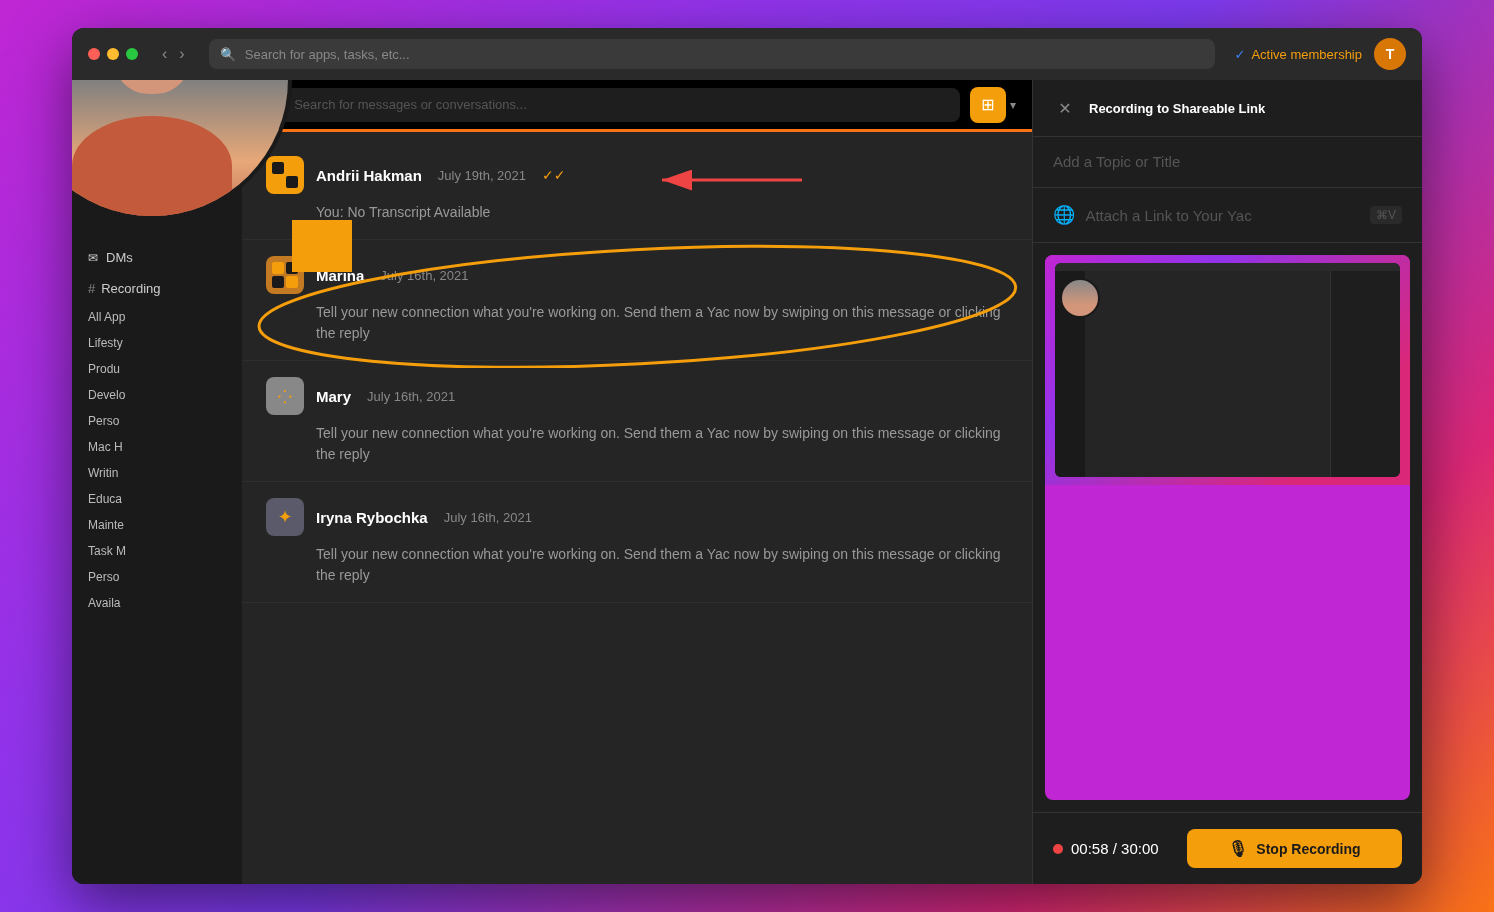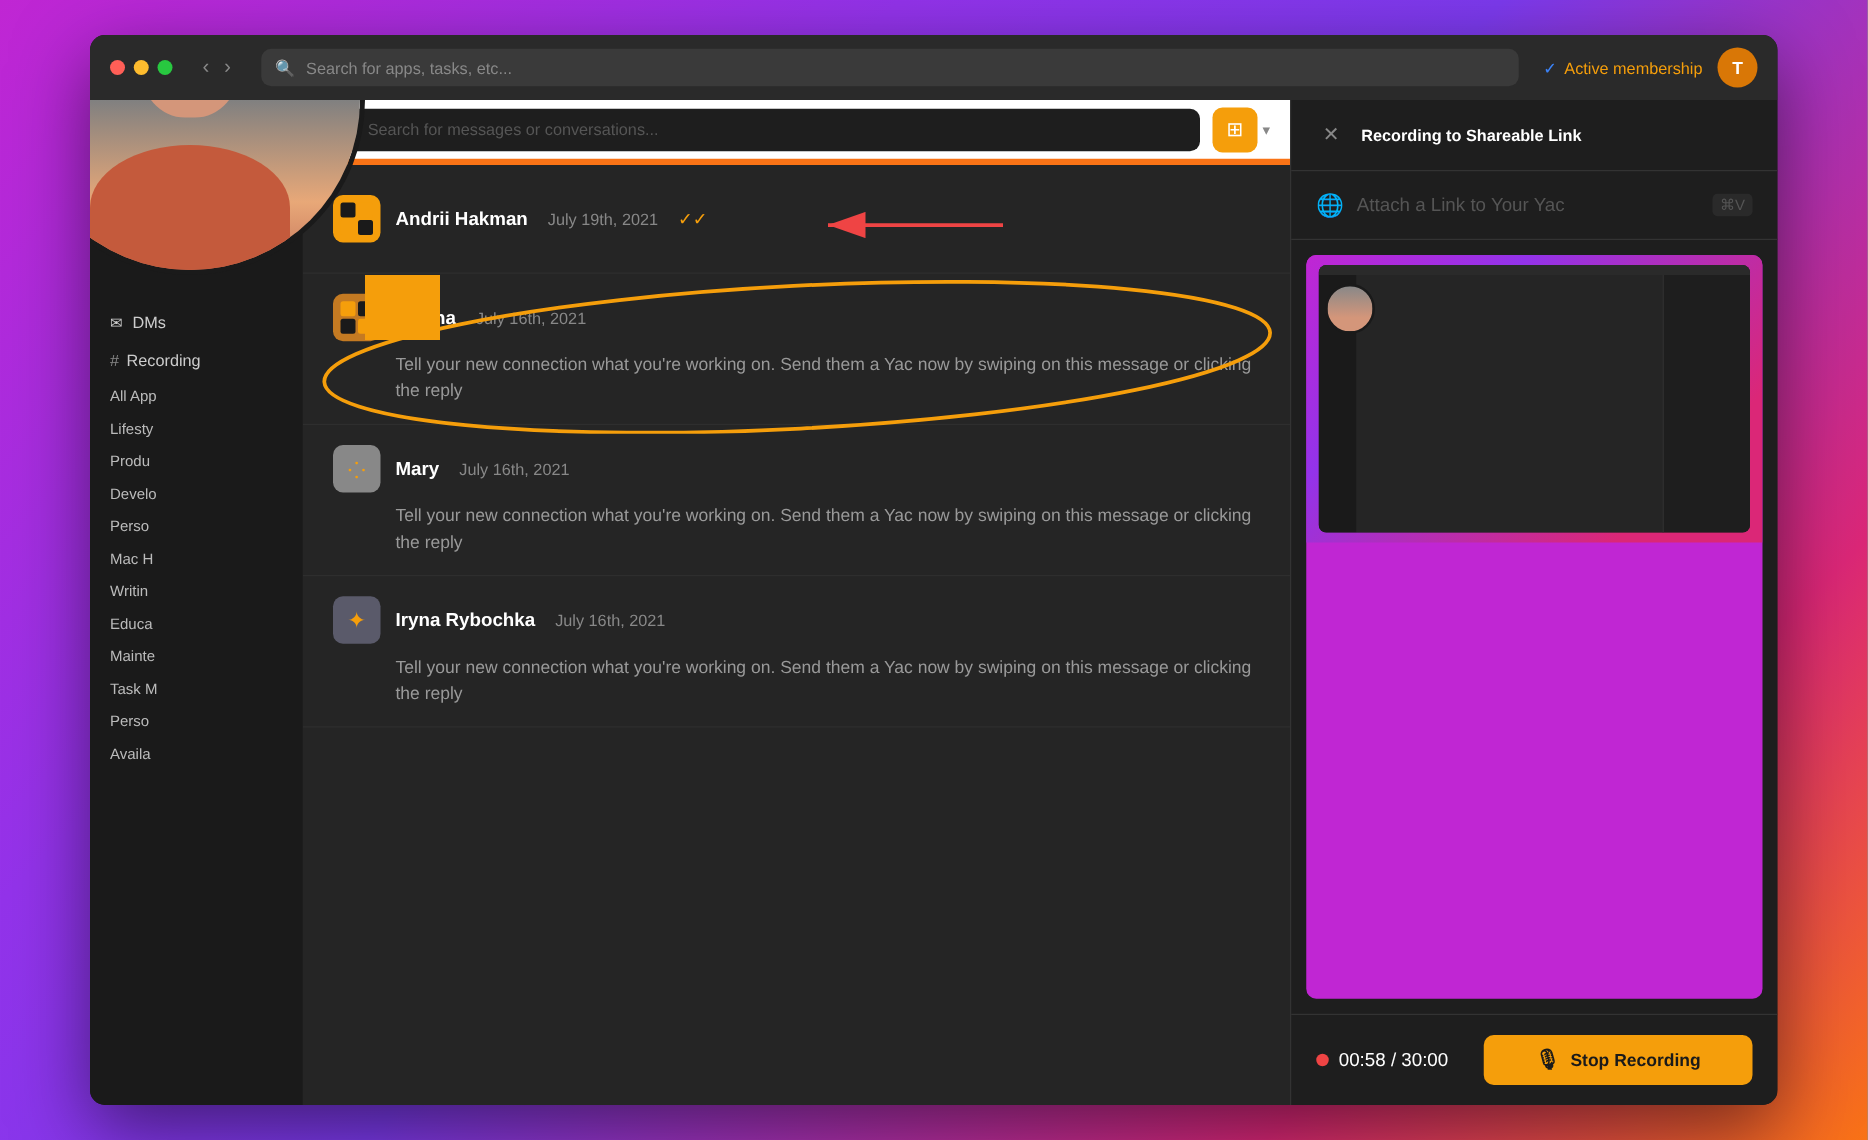--- a/index.html
+++ b/index.html
@@ -196,25 +196,25 @@
     .center-content {
       flex: 1;
       background: #252525;
       display: flex;
       flex-direction: column;
       overflow: hidden;
     }
 
     .messages-search {
       height: 52px;
-      background: #ffffff;
+      background: #000000;
       display: flex;
       align-items: center;
       padding: 0 16px;
-      border-bottom: 5px solid #f97316;
+      border-bottom: 3px solid #f97316;
       justify-content: center;
     }
     .messages-search-box {
       flex: 1;
       height: 34px;
       background: #1e1e1e;
       border-radius: 8px;
       display: flex;
       align-items: center;
       padding: 0 12px;
@@ -563,20 +563,21 @@
                 <div class="grid-cell" style="background:#1a1a1a;"></div>
                 <div class="grid-cell" style="background:#f59e0b;"></div>
                 <div class="grid-cell" style="background:#f59e0b;"></div>
                 <div class="grid-cell" style="background:#1a1a1a;"></div>
               </div>
             </div>
             <span class="conv-name">Andrii Hakman</span>
             <span class="conv-date">July 19th, 2021</span>
             <span class="conv-double-check">✓✓</span>
           </div>
+          <div class="conv-message">You: No Transcript Available</div>
 
           <svg style="position:absolute; top:0; left:0; width:100%; height:100%; pointer-events:none; overflow:visible;">
             <defs>
               <marker id="arrowhead" markerWidth="10" markerHeight="7" refX="10" refY="3.5" orient="auto">
                 <polygon points="0 0, 10 3.5, 0 7" fill="#ef4444"></polygon>
               </marker>
             </defs>
             <line x1="560" y1="40" x2="420" y2="40" stroke="#ef4444" stroke-width="3" marker-end="url(#arrowhead)"></line>
           </svg>
         </div>
@@ -626,20 +627,23 @@
     </div>
 
     <div class="right-panel">
       <div class="panel-header">
         <div class="close-btn">
           <span>✕</span>
         </div>
         <span class="panel-title">Recording to Shareable Link</span>
       </div>
       <div class="panel-section">
+        <span class="topic-input">Add a Topic or Title</span>
+      </div>
+      <div class="panel-section">
         <div class="attach-link">
           <span class="globe-icon">🌐</span>
           <span class="attach-text">Attach a Link to Your Yac</span>
           <span class="kbd-shortcut">⌘V</span>
         </div>
       </div>
 
       <div class="screenshot-preview">
         <div class="preview-inner">
           <div class="preview-app-window">

